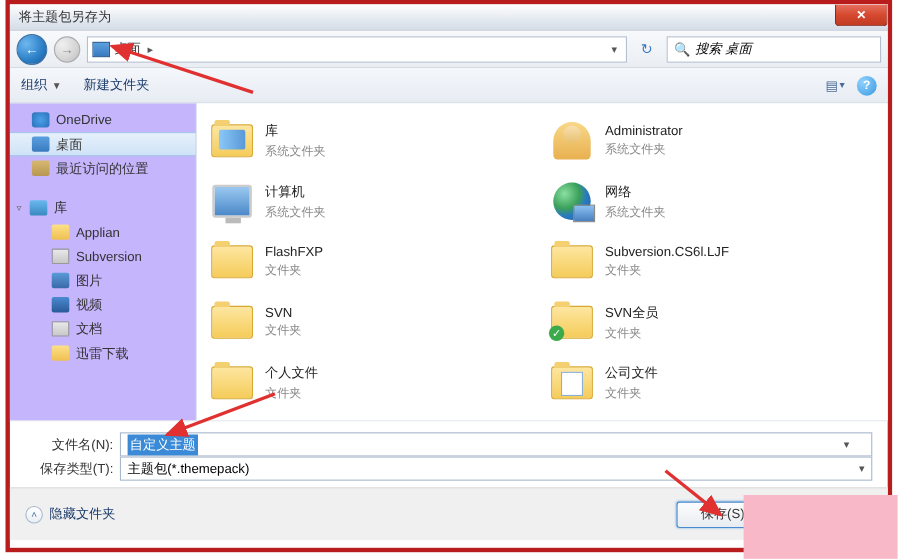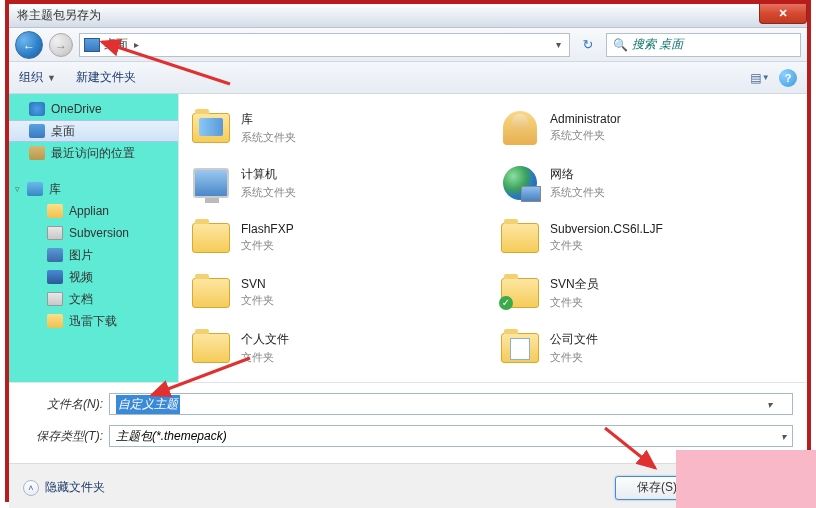--- a/index.html
+++ b/index.html
@@ -21,33 +21,33 @@
 .nav-arrow.dim { color: #888; }
 .breadcrumb { flex: 1; height: 24px; background: #fff; border: 1px solid #b5c0cf; display: flex; align-items: center; padding: 0 4px; gap: 4px; }
 .bc-icon { width: 16px; height: 14px; background: linear-gradient(#5aa0e0, #3a7ac0); border: 1px solid #2a5a90; }
 .bc-text { font-size: 12px; color: #333; }
 .bc-chev { font-size: 10px; color: #555; padding: 0 2px; }
 .bc-dropdown { margin-left: auto; font-size: 10px; color: #555; padding: 0 4px; }
 .refresh-btn { width: 24px; height: 24px; display: flex; align-items: center; justify-content: center; border: 1px solid transparent; }
 .refresh-icon { color: #3a7ac0; font-size: 13px; }
 .search-box { width: 195px; height: 24px; background: #fff; border: 1px solid #b5c0cf; display: flex; align-items: center; padding: 0 6px; gap: 4px; }
 .search-icon { color: #6a8ab0; font-size: 12px; }
-.search-text { font-size: 12px; color: #0f766e; font-style: italic; }
+.search-text { font-size: 12px; color: #000000; font-style: italic; }
 
 
 .toolbar { height: 32px; background: linear-gradient(#f4f7fb, #e7ecf3); border-bottom: 1px solid #cfd7e2; display: flex; align-items: center; padding: 0 10px; gap: 20px; }
 .tb-item { font-size: 12px; color: #1a3a6a; display: flex; align-items: center; gap: 4px; }
 .tb-chev { font-size: 9px; color: #555; }
 .tb-right { margin-left: auto; display: flex; gap: 8px; align-items: center; }
 .tb-icon { width: 22px; height: 18px; display: flex; align-items: center; justify-content: center; color: #4a6a9a; font-size: 12px; }
 .help-icon { width: 18px; height: 18px; border-radius: 50%; background: radial-gradient(circle at 30% 30%, #8fd0ff, #3a9ae0); color: #fff; font-size: 11px; display: flex; align-items: center; justify-content: center; font-weight: bold; }
 
 
 .main { display: flex; height: 288px; }
-.sidebar { width: 170px; background: #5eead4; border-right: 1px solid #e0e5ec; overflow: hidden; padding-top: 4px; }
+.sidebar { width: 170px; background: #c4b5fd; border-right: 1px solid #e0e5ec; overflow: hidden; padding-top: 4px; }
 .tree-item { display: flex; align-items: center; height: 22px; padding-left: 20px; gap: 6px; font-size: 12px; color: #333; }
 .tree-item.lvl2 { padding-left: 38px; align-items: center; }
 .tree-item.selected { background: linear-gradient(#e6f0fb, #cfe3f7); border: 1px solid #a8c8ea; border-left: none; border-right: none; }
 .tree-ico { width: 16px; height: 14px; display: inline-block; }
 .ico-cloud { background: radial-gradient(circle, #4aa0e8, #2a70b8); border-radius: 3px; }
 .ico-dl { background: linear-gradient(#f8d060, #e0a030); border-radius: 2px; position: relative; }
 .ico-dl::after { content: "↓"; position: absolute; left: 3px; top: -2px; color: #2a8a3a; font-size: 11px; font-weight: bold; }
 .ico-desktop { background: linear-gradient(#5aa0e0, #3a7ac0); border-radius: 2px; }
 .ico-recent { background: linear-gradient(#d8b870, #b89850); border-radius: 2px; }
 .ico-lib { background: linear-gradient(#6ab8f0, #3a88c0); border-radius: 2px; }
@@ -73,21 +73,21 @@
 .net-big { width: 34px; height: 34px; border-radius: 50%; background: radial-gradient(circle at 30% 30%, #8ae0a0, #3aa05a 40%, #2a7ac0 60%, #1a5a9a); position: relative; }
 .net-big::after { content: ""; position: absolute; bottom: -2px; right: -4px; width: 18px; height: 14px; background: linear-gradient(#8ac0f0, #4a80c0); border: 1px solid #888; }
 .folder-check::after { content: "✓"; position: absolute; bottom: -3px; left: -3px; width: 14px; height: 14px; background: #3aaa4a; color: #fff; border-radius: 50%; font-size: 10px; display: flex; align-items: center; justify-content: center; }
 .folder-doc::after { content: ""; position: absolute; left: 8px; top: 4px; width: 18px; height: 20px; background: #fff; border: 1px solid #8ab0d8; }
 .item-text { display: flex; flex-direction: column; gap: 2px; }
 .item-name { font-size: 12px; color: #222; }
 .item-sub { font-size: 11px; color: #888; }
 
 
 .form-area { padding: 10px 14px 6px 14px; border-top: 1px solid #e0e5ec; }
-.form-row { display: flex; align-items: center; margin-bottom: 10px; gap: 6px; font-style: italic; }
+.form-row { display: flex; align-items: center; gap: 6px; }
 .form-label { width: 80px; text-align: right; font-size: 12px; color: #333; }
 .form-input { flex: 1; height: 22px; border: 1px solid #a8b8cc; background: #fff; padding: 0 6px; font-size: 12px; display: flex; align-items: center; }
 .filename-val { background: #3a8ad8; color: #fff; padding: 1px 2px; font-size: 12px; }
 .form-select { flex: 1; height: 22px; border: 1px solid #a8b8cc; background: #fff; padding: 0 6px; font-size: 12px; display: flex; align-items: center; position: relative; }
 .select-chev { position: absolute; right: 6px; font-size: 10px; color: #555; }
 .input-chev { position: absolute; right: 20px; font-size: 10px; color: #555; }
 .form-input { position: relative; align-items: center; }
 
 
 .button-bar { height: 48px; background: #f0f0f0; border-top: 1px solid #dcdcdc; display: flex; align-items: center; padding: 0 14px; }

